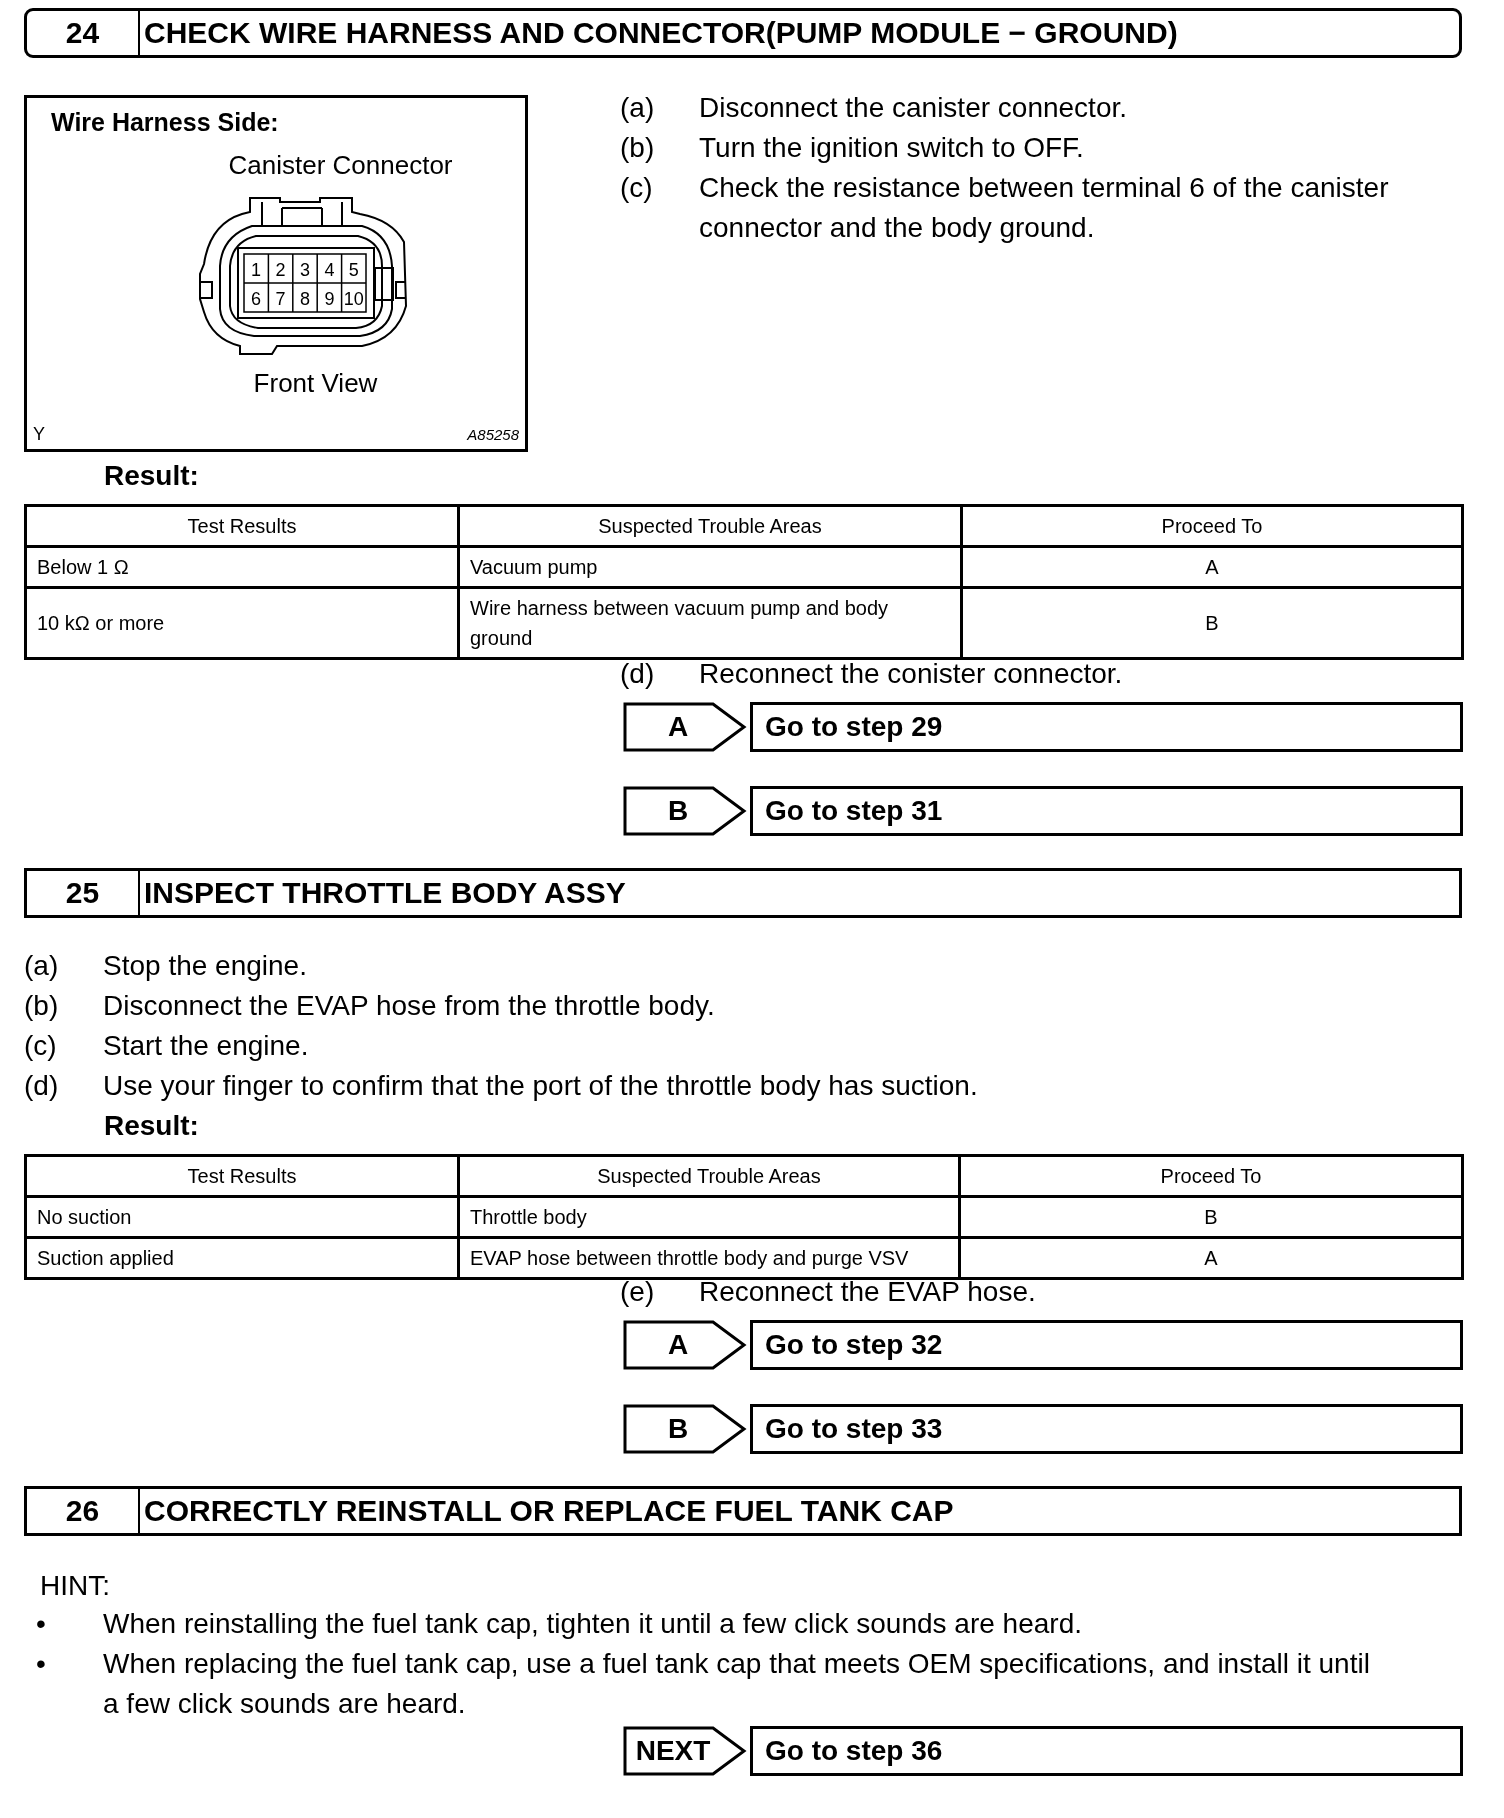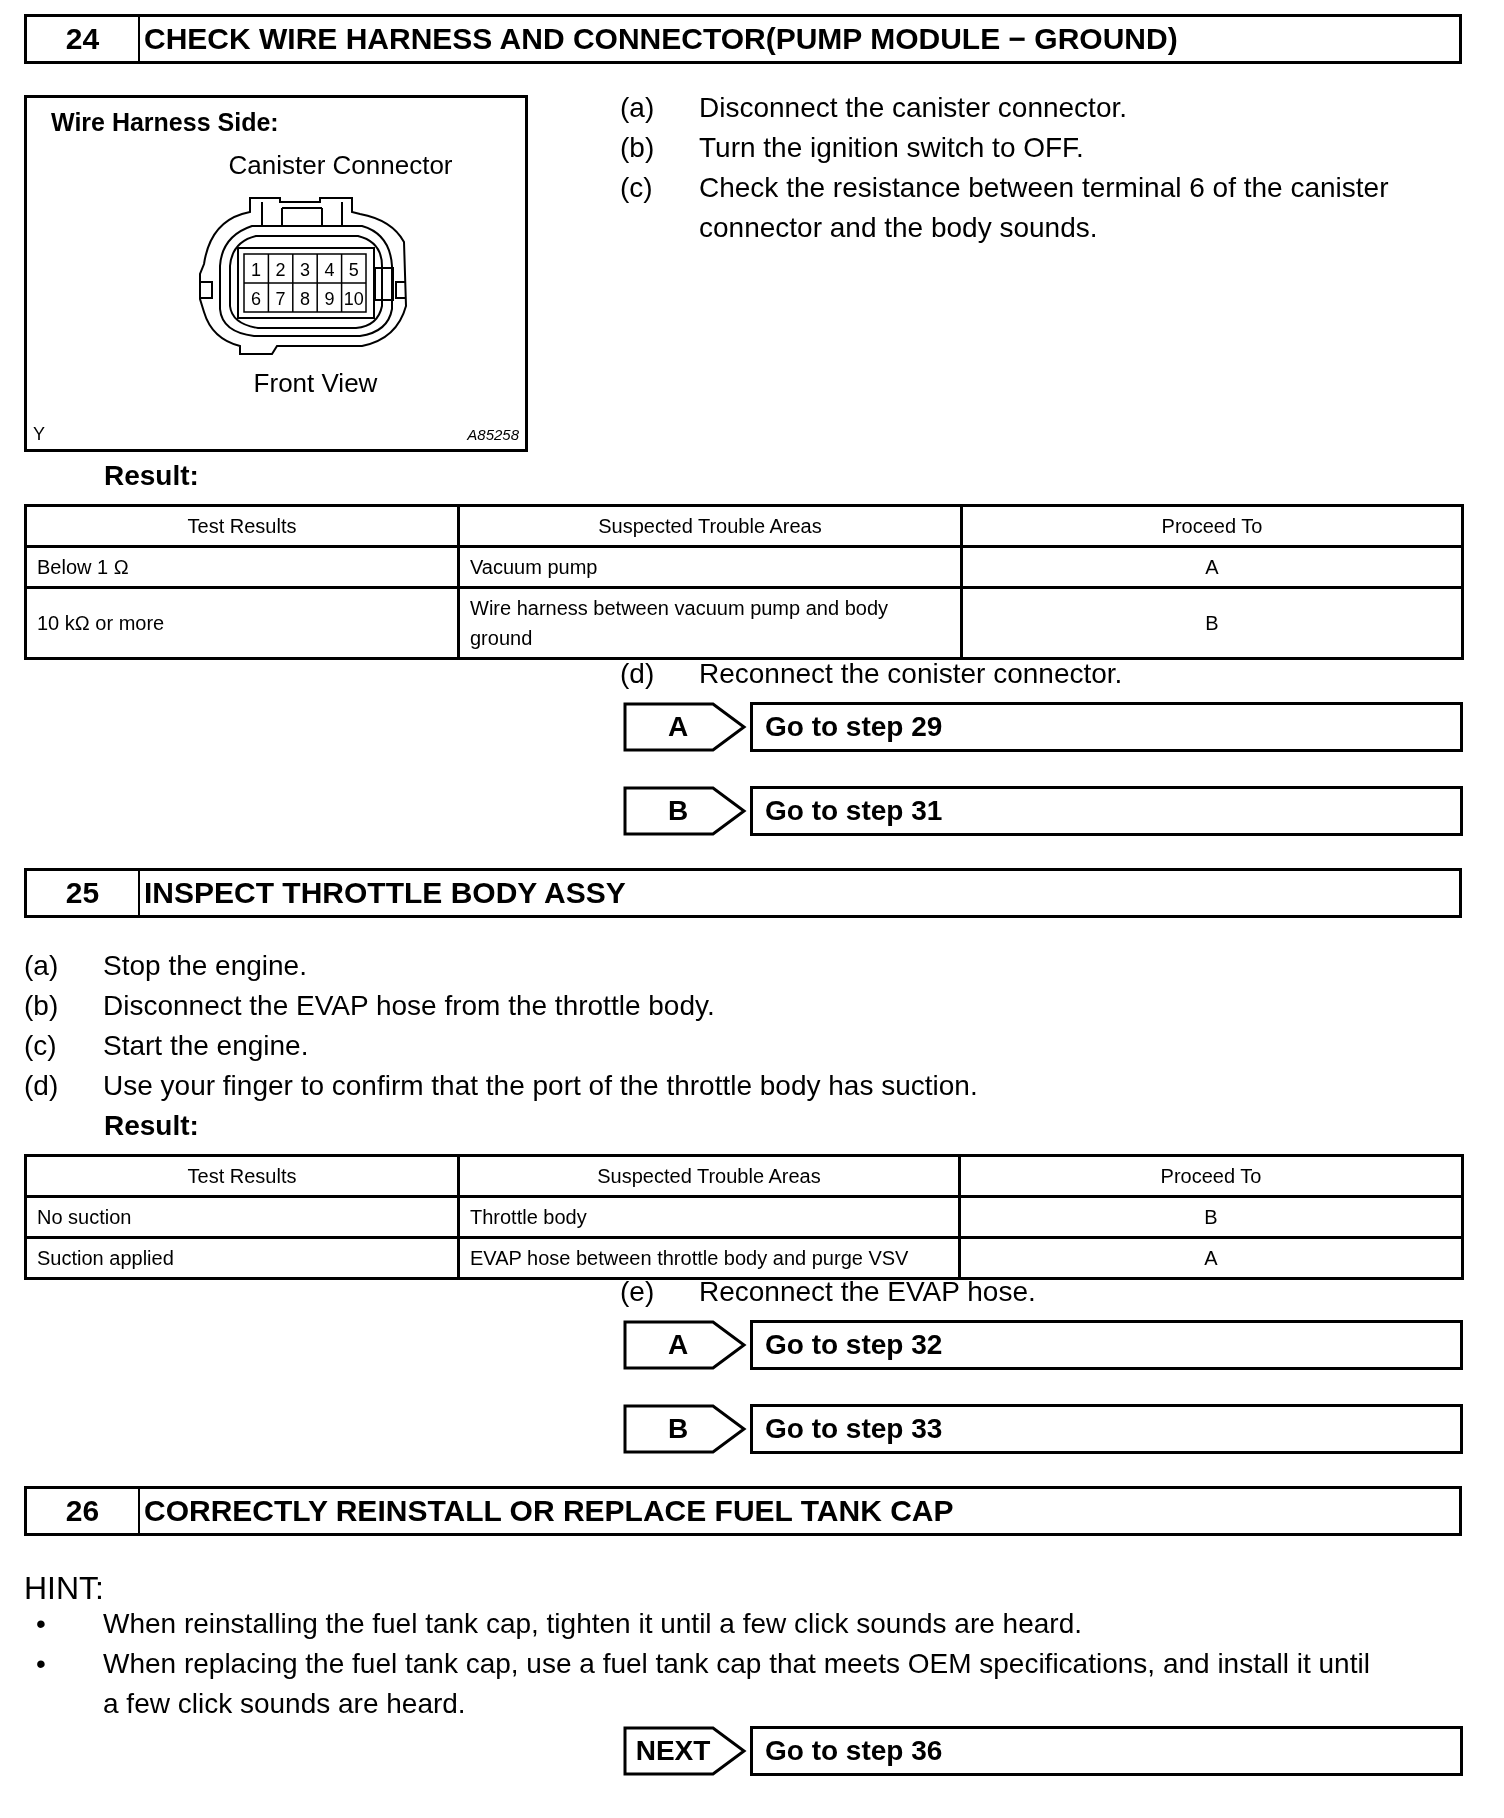--- a/index.html
+++ b/index.html
@@ -19,27 +19,27 @@
               font-size:20px; }
   table.res td, table.res th { border:3px solid #000; padding:4px 10px; font-weight:normal; text-align:left; vertical-align:middle; line-height:30px; }
   table.res th { text-align:center; }
   table.res td.c { text-align:center; }
   .goto { position:absolute; left:623px; height:50px; width:840px; }
   .goto svg.tag { position:absolute; left:0; top:0; }
   .goto .tag-lbl { position:absolute; left:0; top:0; width:110px; height:50px; display:flex; align-items:center; justify-content:center; font-weight:bold; font-size:28px; }
   .goto .dest { position:absolute; left:127px; top:0; width:713px; height:50px; border:3px solid #000; box-sizing:border-box;
                 display:flex; align-items:center; padding-left:12px; font-weight:bold; font-size:28px; }
   .figure { position:absolute; left:24px; top:95px; width:504px; height:357px; border:3px solid #000; box-sizing:border-box; }
-  .hint { position:absolute; left:24px; font-size:32px; }
+  .hint { position:absolute; left:40px; font-size:28px; }
   .bullet { position:absolute; font-size:28px; line-height:40px; }
 </style>
 </head>
 <body>
 
-<div class="step-header" style="top:14px;">
+<div class="step-header" style="top:8px;border-radius:9px;">
   <div class="step-num">24</div>
   <div class="step-title">CHECK WIRE HARNESS AND CONNECTOR(PUMP MODULE − GROUND)</div>
 </div>
 
 <div class="figure">
   <div class="abs" style="left:24px;top:10px;font-weight:bold;font-size:25px;">Wire Harness Side:</div>
   <div class="abs" style="left:0;width:557px;top:52px;text-align:center;font-size:26px;padding-left:0;margin-left:45px;"><span style="margin-left:-20px">Canister Connector</span></div>
   <svg class="abs" style="left:165px;top:96px;" width="230" height="165" viewBox="0 0 230 165">
     <g fill="none" stroke="#000" stroke-width="2">
       <path d="M12,70 Q18,30 50,20 L58,18 L58,4 L88,4 L88,8 L128,8 L128,4 L160,4 L160,18 L168,20 Q200,26 212,48 L214,112 Q205,145 170,152 L85,152 L80,160 L48,160 L48,152 Q20,145 12,118 L8,105 L8,80 Z"></path>
@@ -84,21 +84,21 @@
 <div class="instr" style="left:620px;top:128px;">
   <span class="lbl">(b)</span>
   <span class="txt">Turn the ignition switch to OFF.</span>
 </div>
 <div class="instr" style="left:620px;top:168px;">
   <span class="lbl">(c)</span>
   <span class="txt">Check the resistance between terminal 6 of the canister</span>
 </div>
 <div class="instr" style="left:620px;top:208px;">
   <span class="lbl"></span>
-  <span class="txt">connector and the body sounds.</span>
+  <span class="txt">connector and the body ground.</span>
 </div>
 
 <div class="result-lbl" style="left:104px;top:460px;">Result:</div>
 
 <table class="res" style="top:504px;">
   <colgroup>
       <col style="width:433px">
       <col style="width:501px">
       <col>
     </colgroup>

